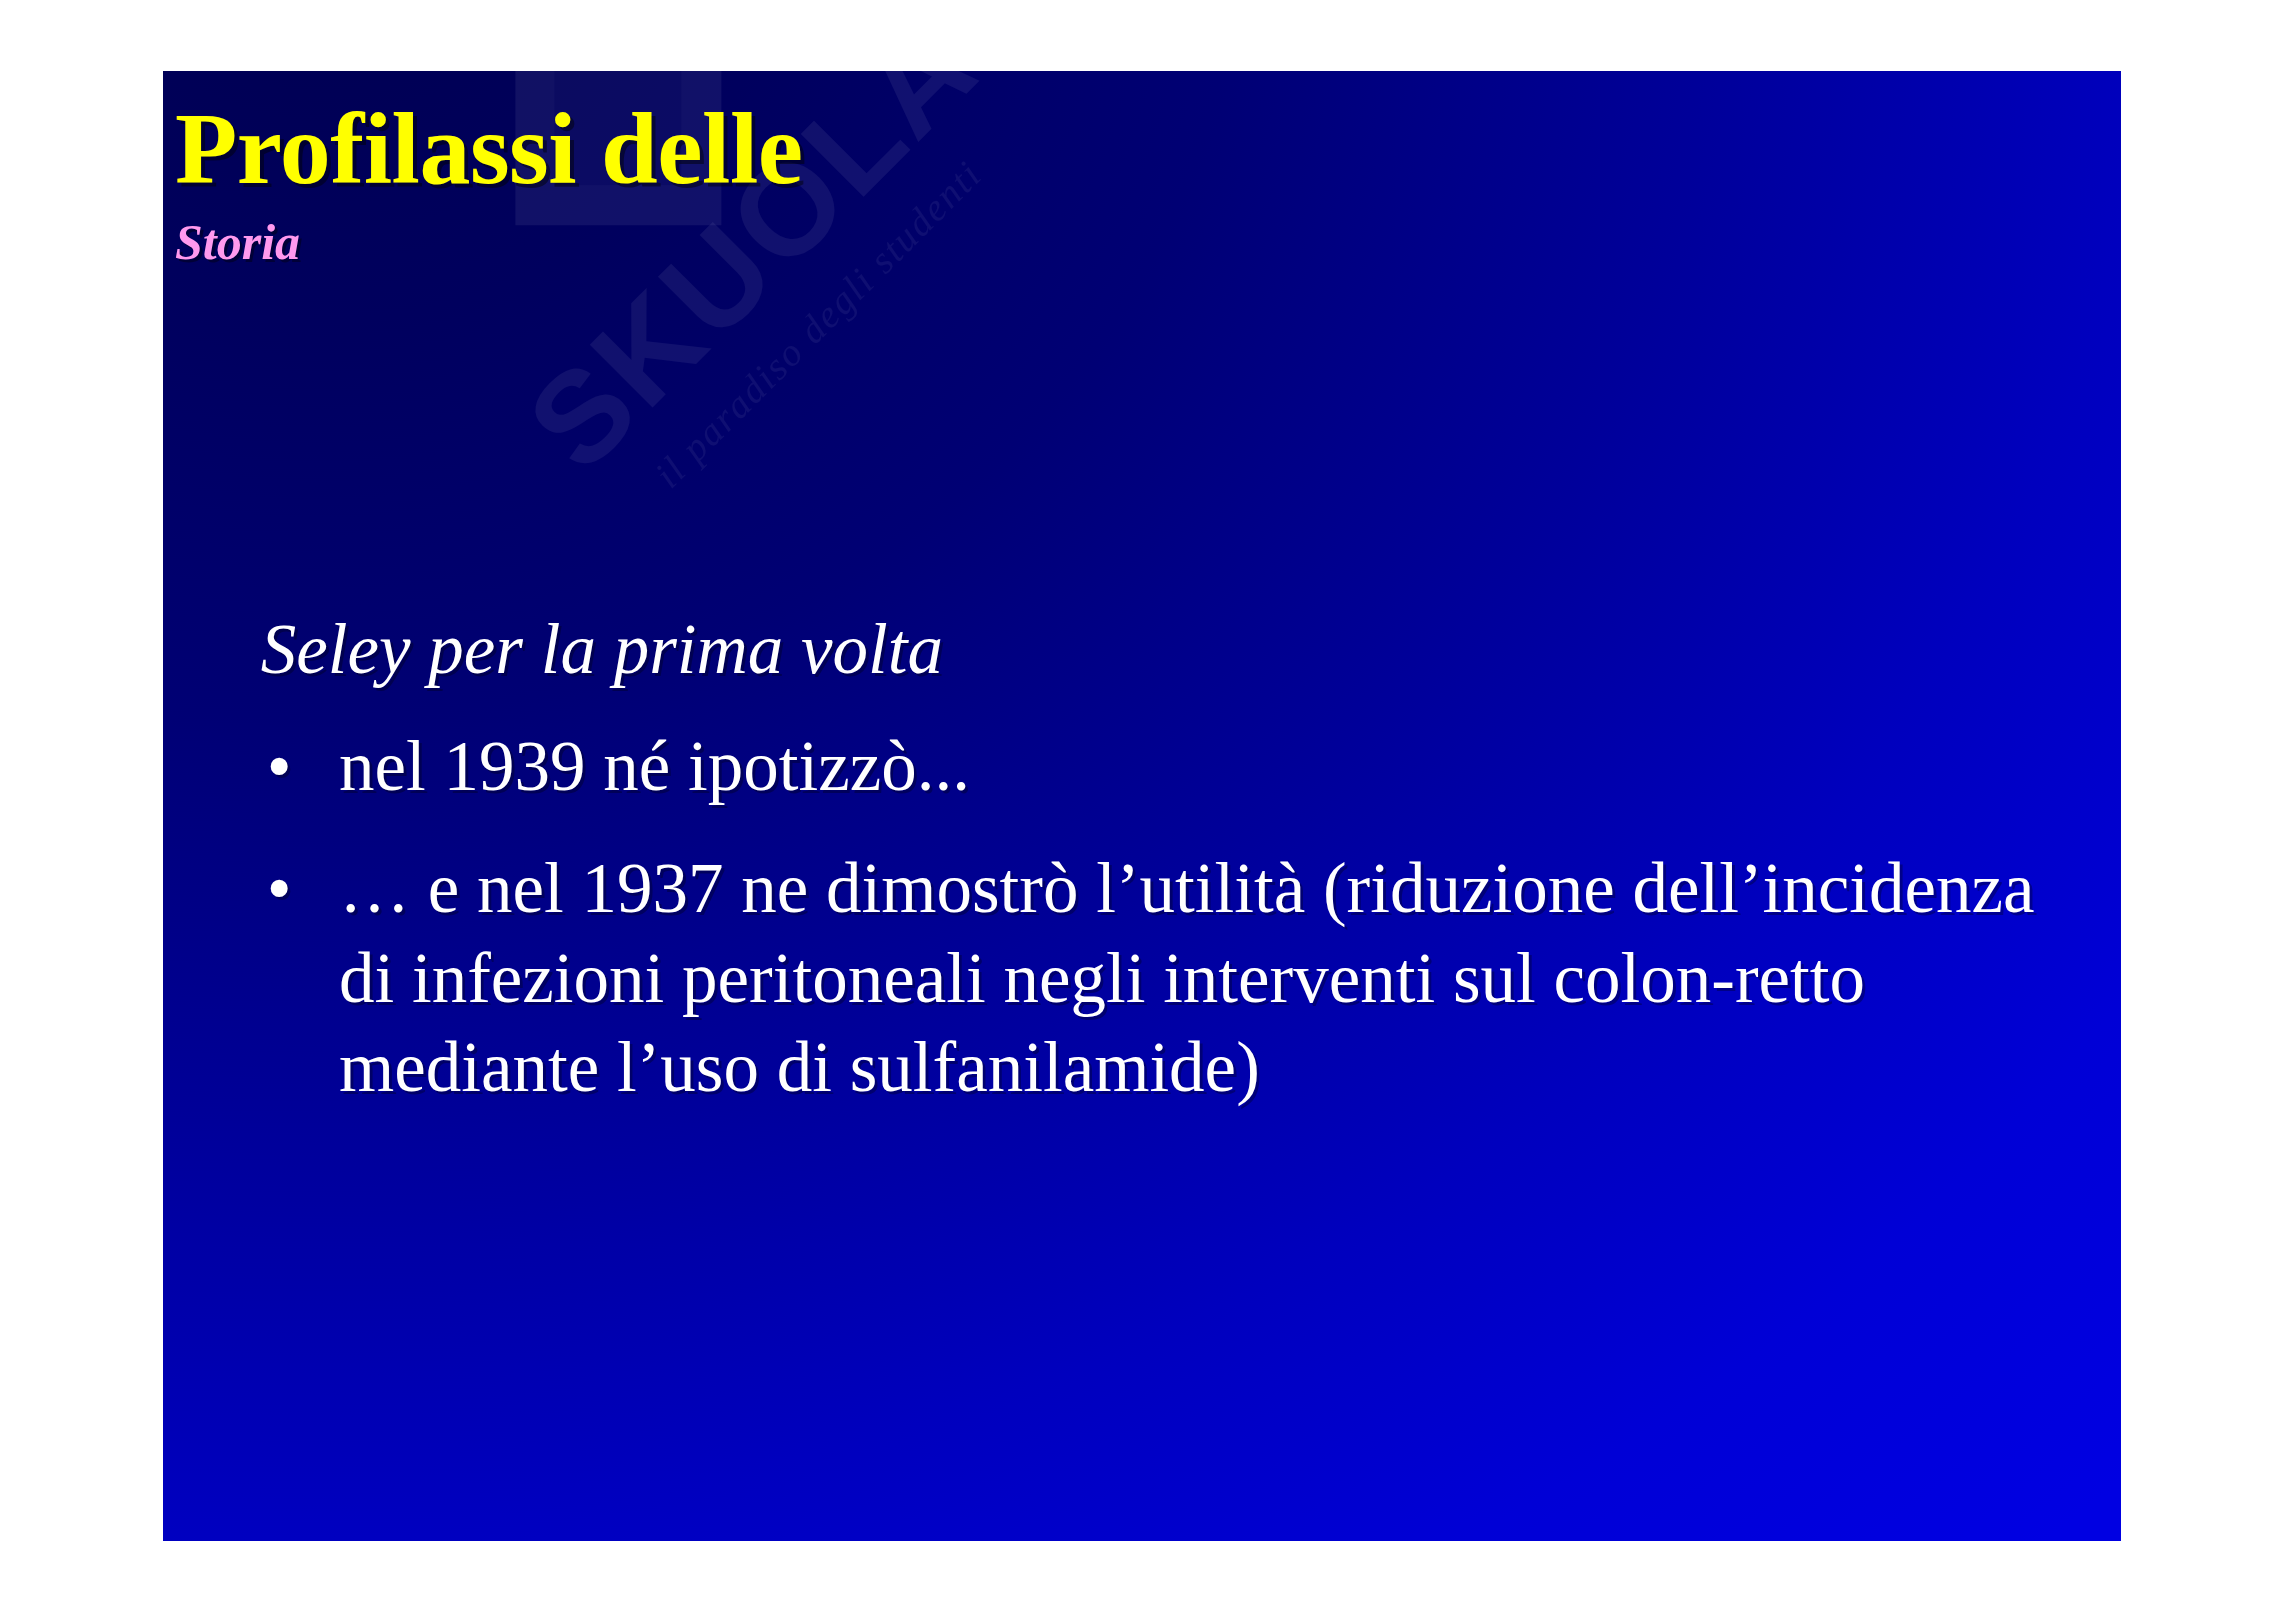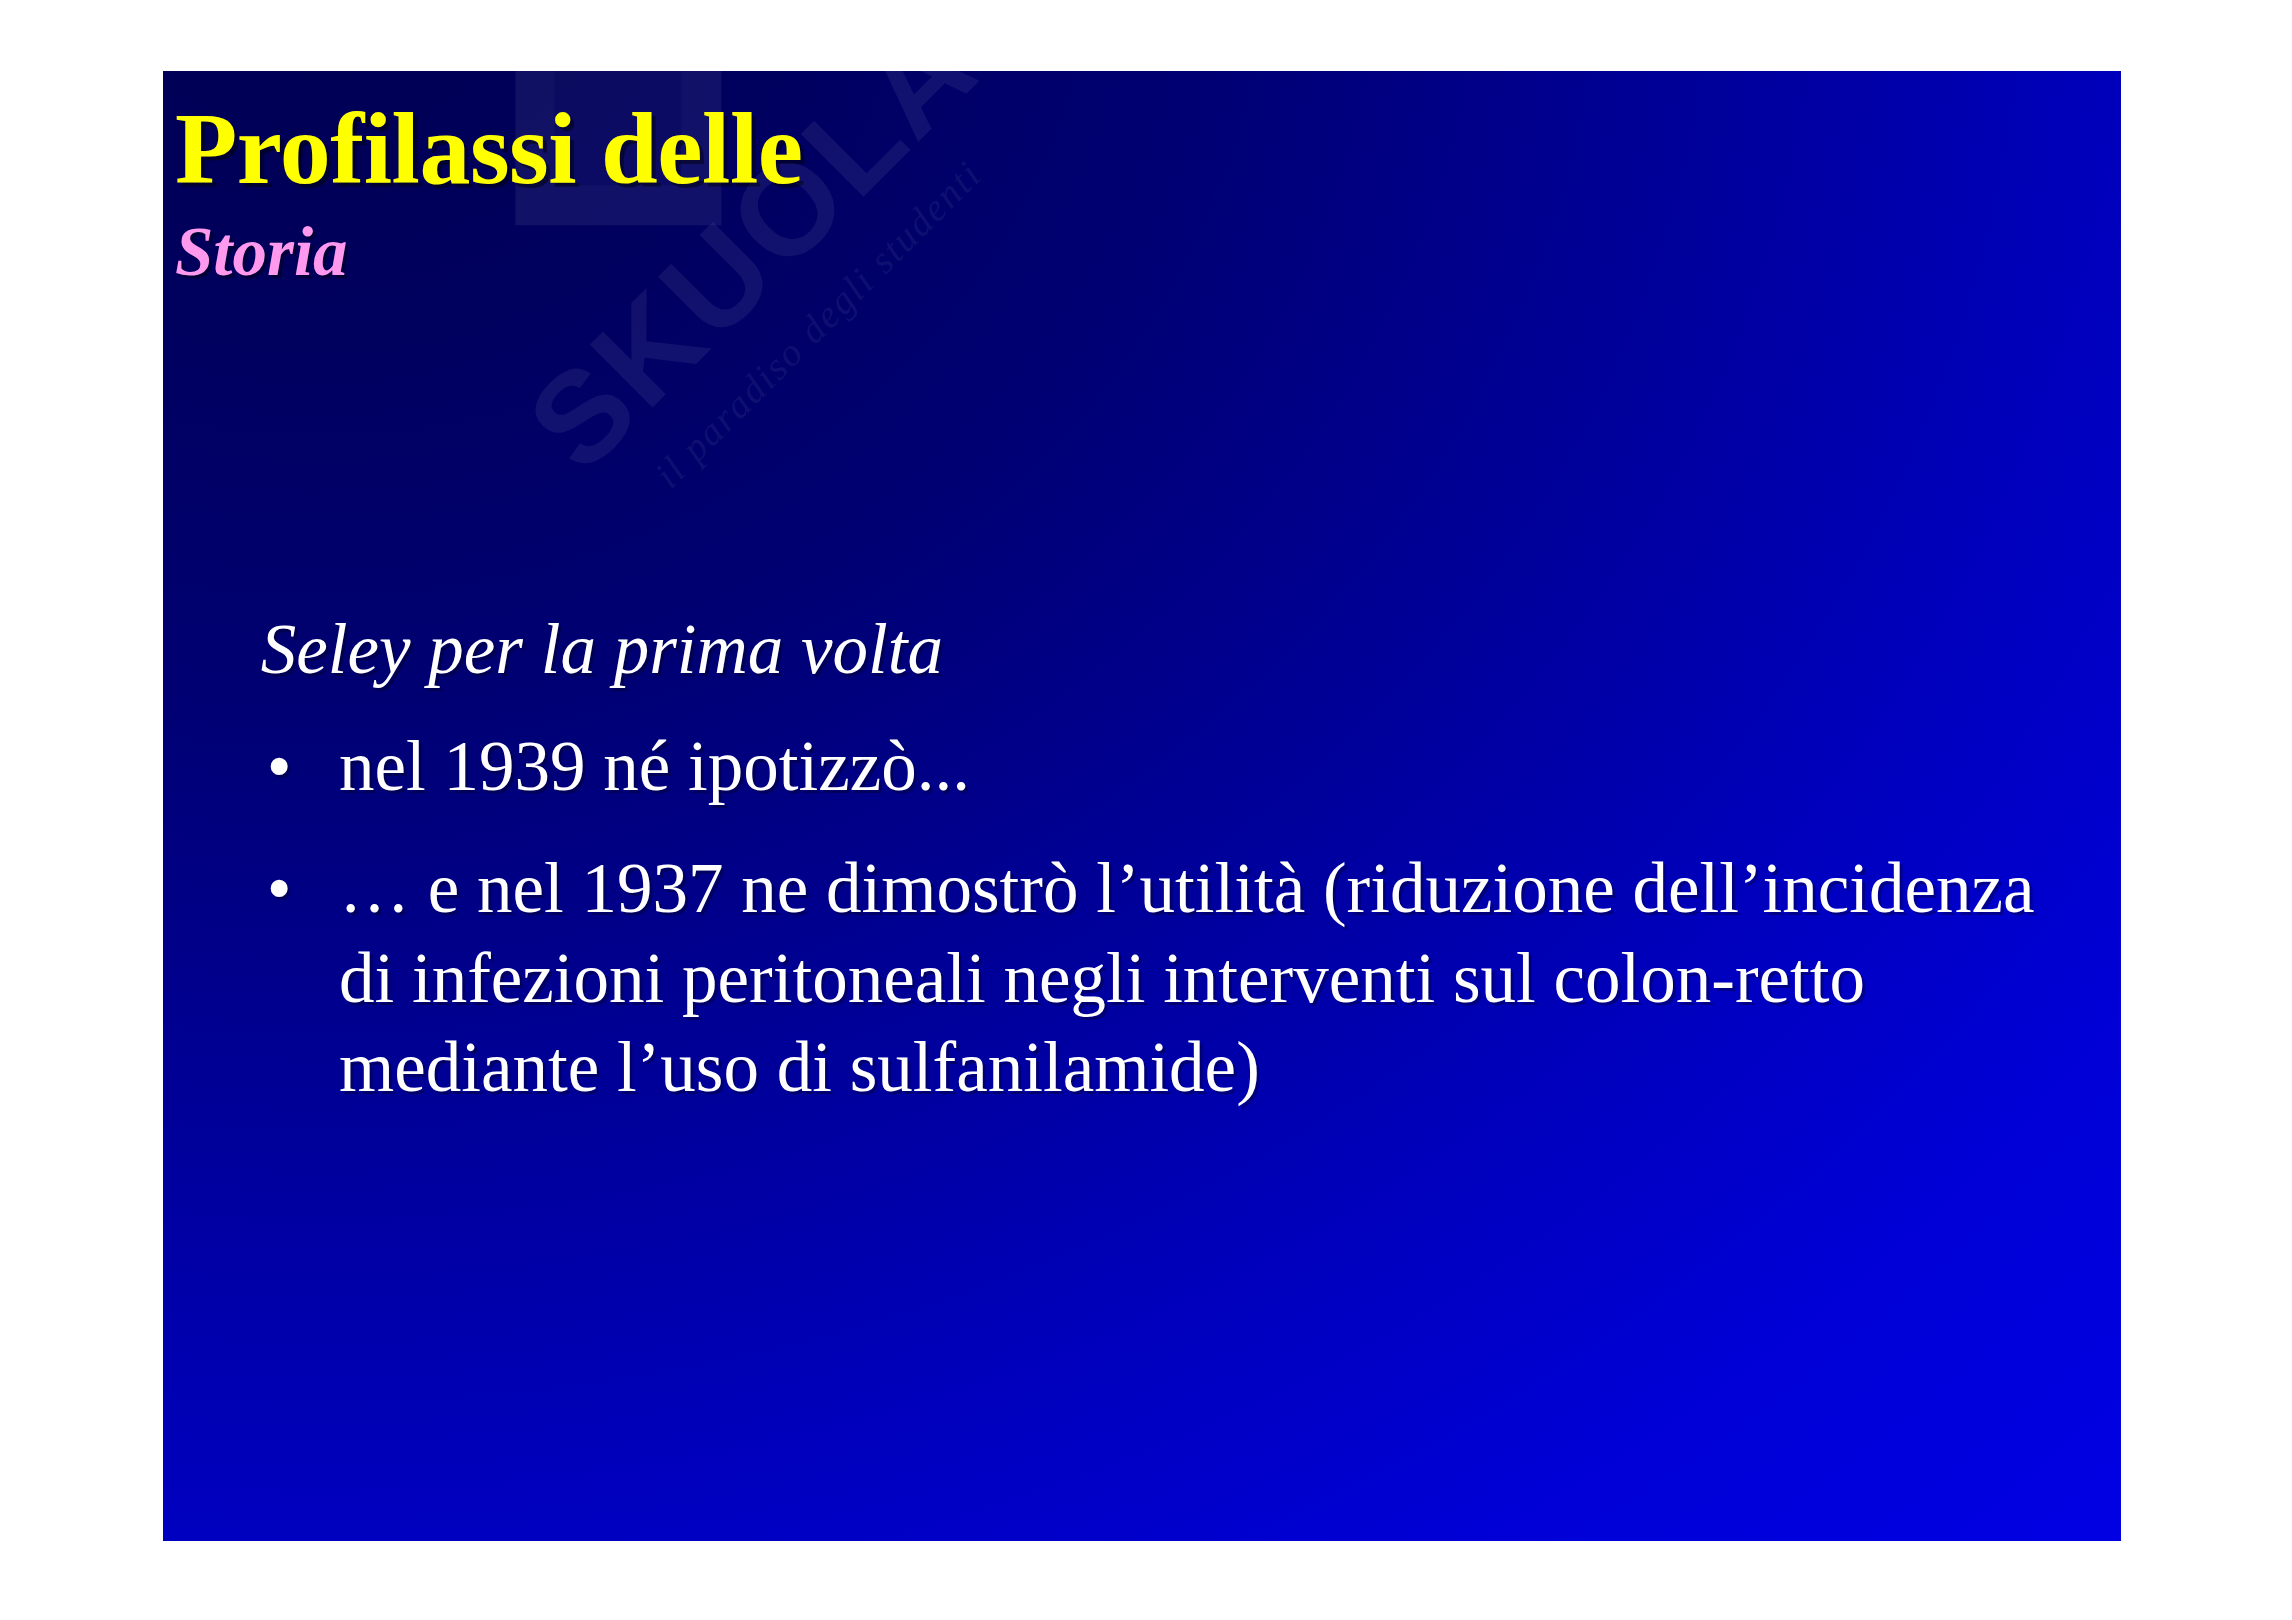--- a/index.html
+++ b/index.html
@@ -111,21 +111,21 @@
     line-height: 1.14;
     letter-spacing: -0.5px;
     text-shadow: 3.9px 3.9px 0 rgba(0,0,0,0.45);
     white-space: nowrap;
   }
   .subtitle {
     margin-top: 7.8px;
     color: #ff99ee;
     font-weight: bold;
     font-style: italic;
-    font-size: 69px;
+    font-size: 50px;
     line-height: 1.1;
     text-shadow: 2.9px 2.9px 0 rgba(0,0,0,0.40);
   }
 
   
   .body-block {
     position: absolute;
     left: 90px;
     top: 534px;
     width: 1803px;

